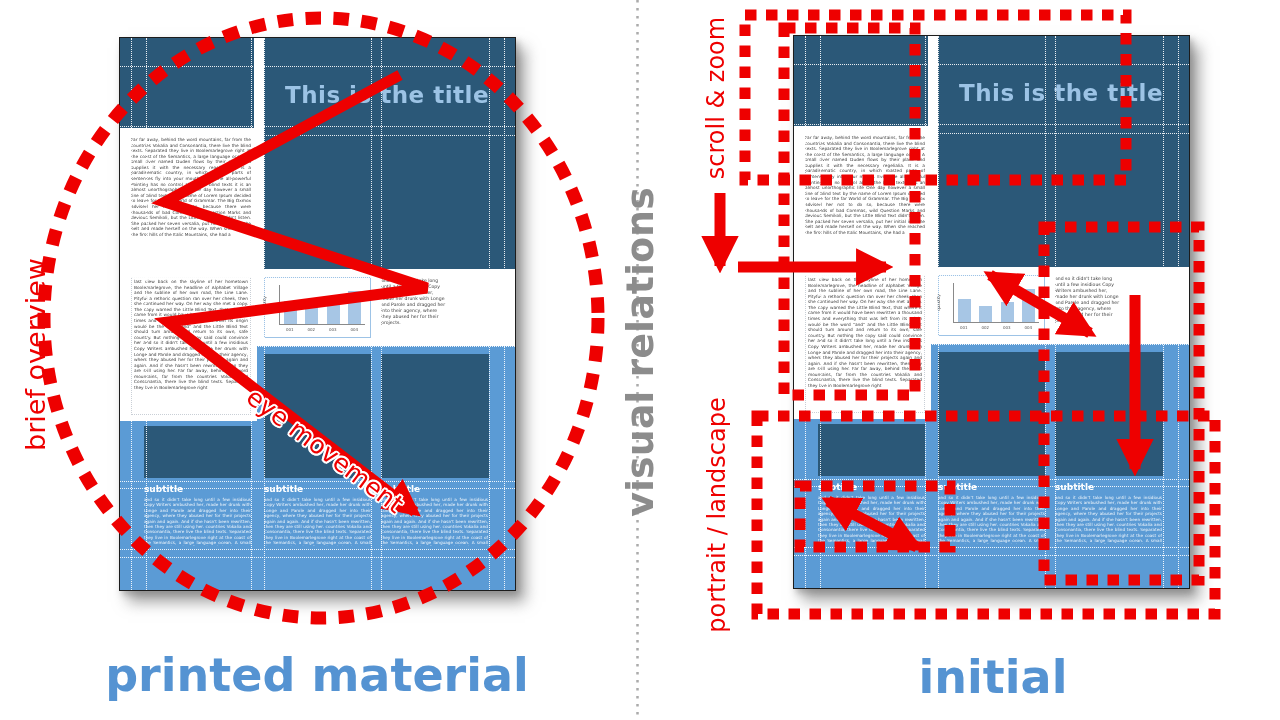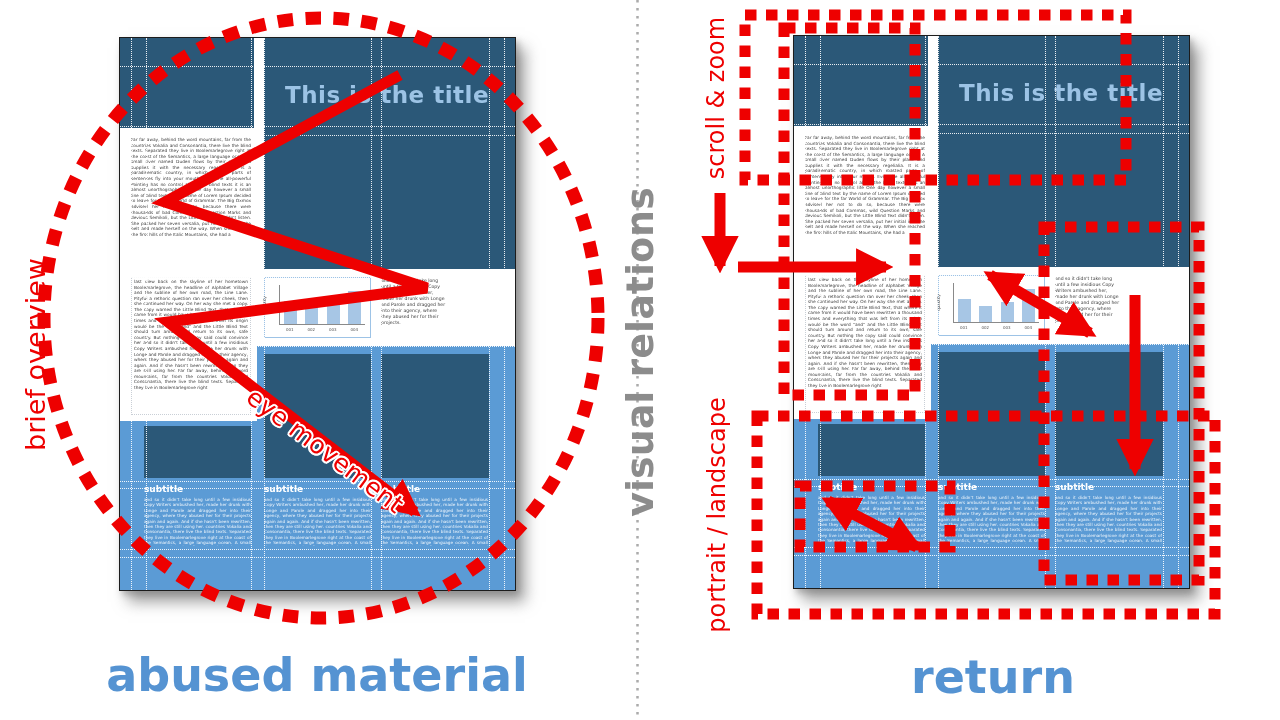--- a/index.html
+++ b/index.html
@@ -216,15 +216,15 @@
     <line x1="990" y1="275" x2="1090" y2="333" stroke="#ee0000" stroke-width="11" marker-start="url(#ah)" marker-end="url(#ah)"></line>
     <line x1="1135" y1="295" x2="1135" y2="469" stroke="#ee0000" stroke-width="11" marker-end="url(#ah)"></line>
     <line x1="828" y1="501" x2="917" y2="547" stroke="#ee0000" stroke-width="11" marker-start="url(#ah)" marker-end="url(#ah)"></line>
   </svg>
 
   <div class="lbl red-lbl" id="lbl-brief">brief overview</div>
   <div class="lbl red-lbl" id="lbl-eye">eye movement</div>
   <div class="lbl" id="lbl-visual">visual relations</div>
   <div class="lbl red-lbl" id="lbl-scroll">scroll &amp; zoom</div>
   <div class="lbl red-lbl" id="lbl-portrait">portrait / landscape</div>
-  <div class="caption" id="cap-left">abused material</div>
-  <div class="caption" id="cap-right">return</div>
+  <div class="caption" id="cap-left">printed material</div>
+  <div class="caption" id="cap-right">initial</div>
 </div>
 
 </body></html>

